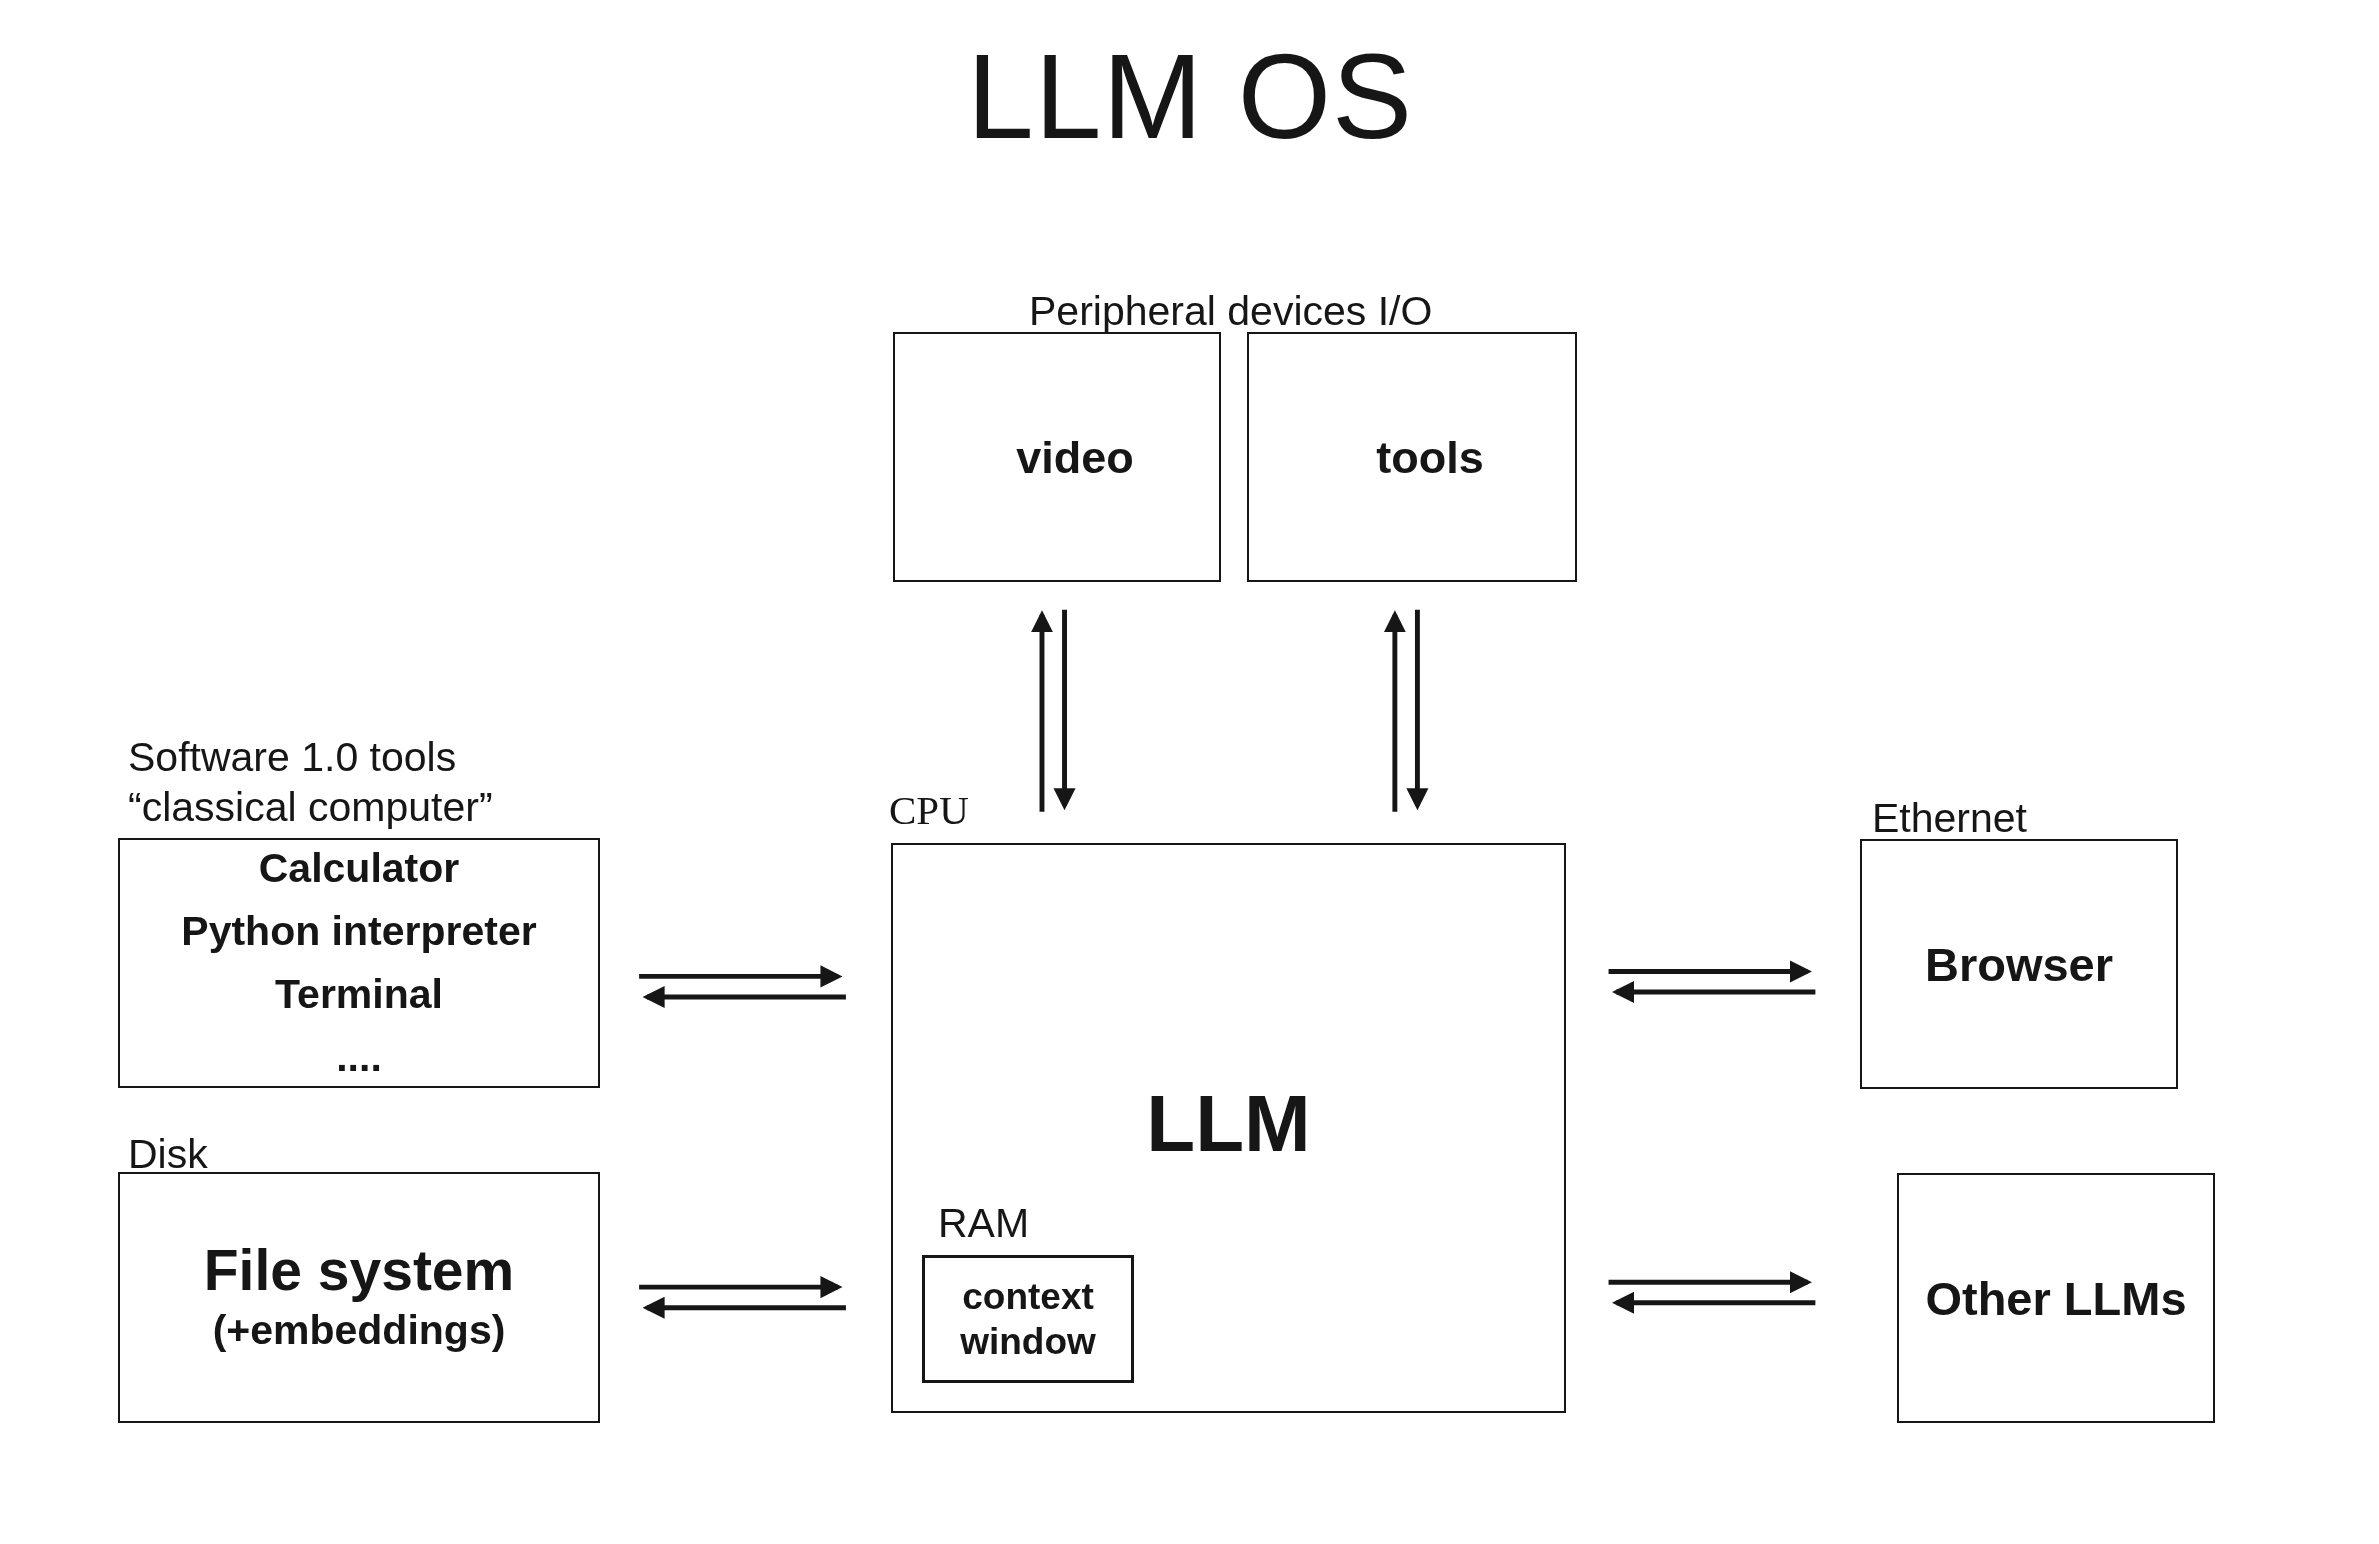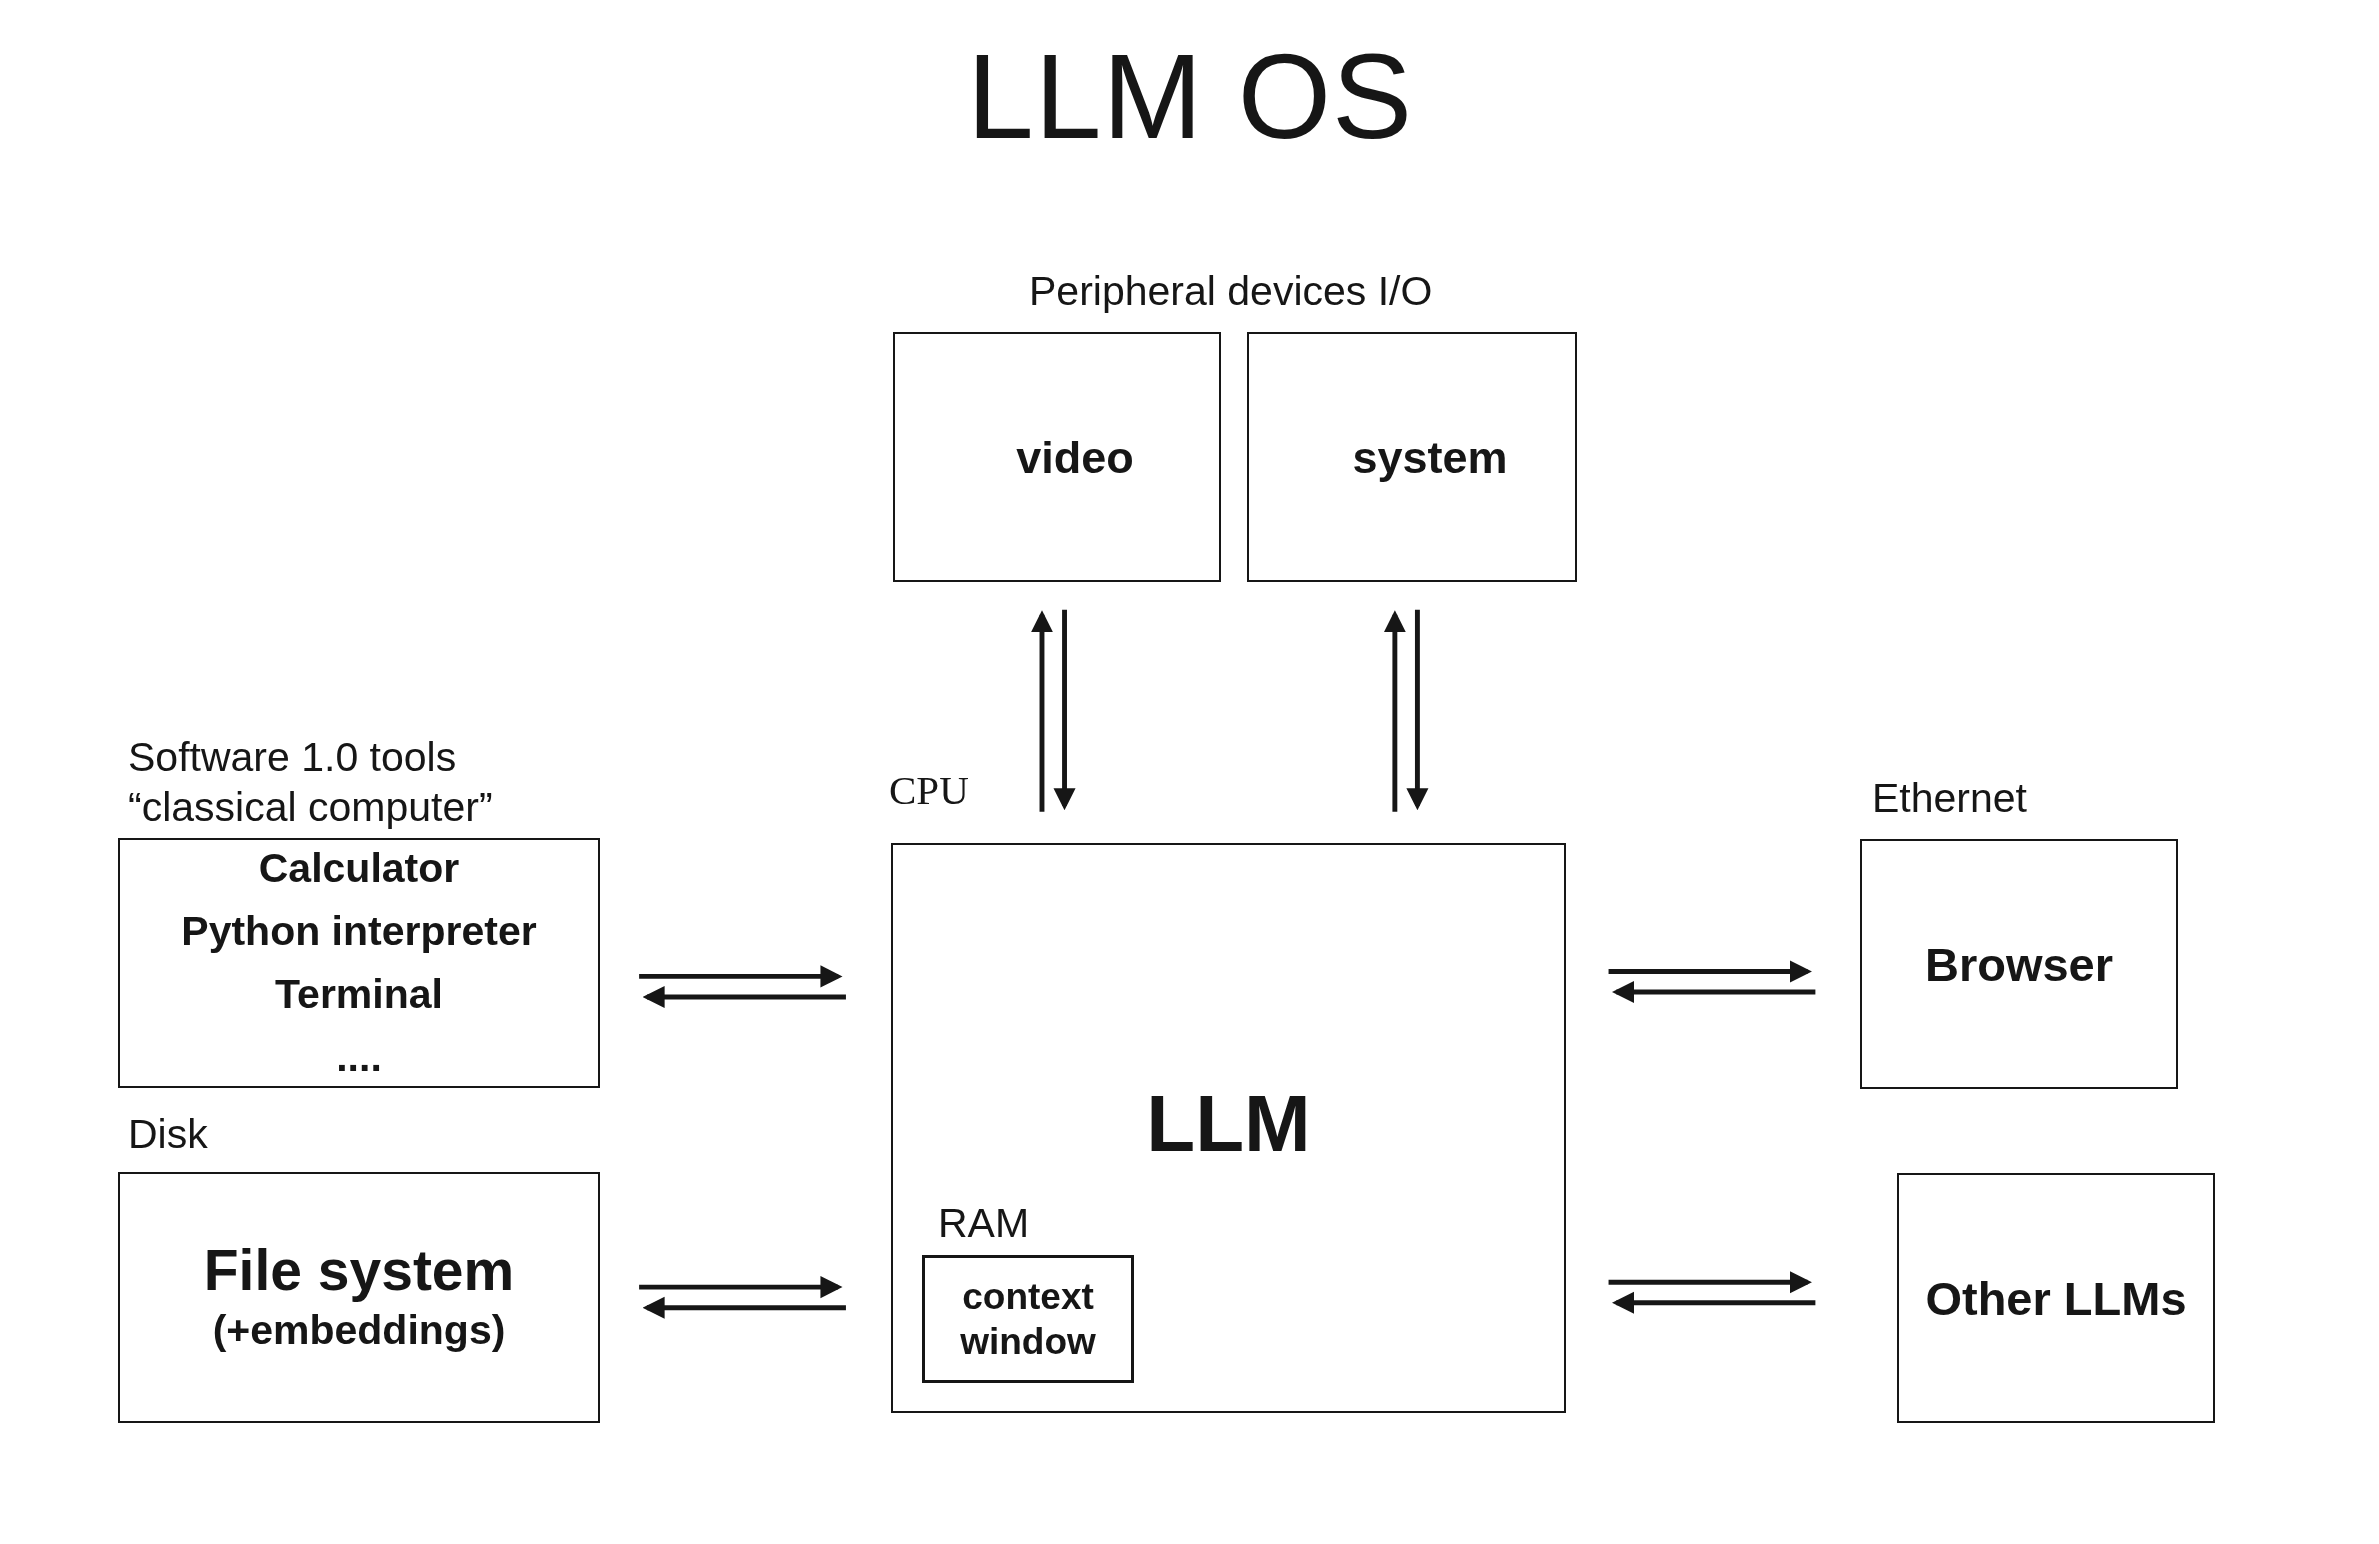--- a/index.html
+++ b/index.html
@@ -10,20 +10,21 @@
     font-family: "Liberation Sans", sans-serif; color: var(--ink);
   }
   .title {
     position: absolute; left: 0; right: 0; top: 36px;
     text-align: center; font-size: 120px; font-weight: 400;
     line-height: 1; letter-spacing: 1px;
   }
   .lbl {
     position: absolute; font-size: 41px; font-weight: 400; line-height: 1;
     white-space: nowrap;
+    margin-top: 20px;
   }
   .lbl-multi { position: absolute; font-size: 41px; font-weight: 400; line-height: 50px; white-space: nowrap; }
   .box {
     position: absolute; box-sizing: border-box;
     border: 2.9px solid var(--ink); background: var(--paper);
     display: flex; flex-direction: column;
     align-items: center; justify-content: center; text-align: center;
   }
   .device-name { font-size: 45px; font-weight: 700; line-height: 1; margin-left: 36px; }
   .net-name { font-size: 47px; font-weight: 700; line-height: 1; }
@@ -90,21 +91,21 @@
     <div>“classical computer”</div>
   </div>
   <div class="lbl" style="left:128px; top:1114px;">Disk</div>
   <div class="lbl" style="left:889px; top:770px;font-family:Liberation Serif, serif;">CPU</div>
   <div class="lbl" style="left:1872px; top:778px;">Ethernet</div>
 
   <div class="box" style="left:893px; top:332px; width:328px; height:250px;">
     <span class="device-name">video</span>
   </div>
   <div class="box" style="left:1247px; top:332px; width:330px; height:250px;">
-    <span class="device-name">system</span>
+    <span class="device-name">tools</span>
   </div>
 
   <div class="box" style="left:118px; top:838px; width:482px; height:250px;gap:8px;">
     <div class="tools-item">Calculator</div>
     <div class="tools-item">Python interpreter</div>
     <div class="tools-item">Terminal</div>
     <div class="tools-item">....</div>
   </div>
 
   <div class="box" style="left:118px; top:1172px; width:482px; height:251px;">

